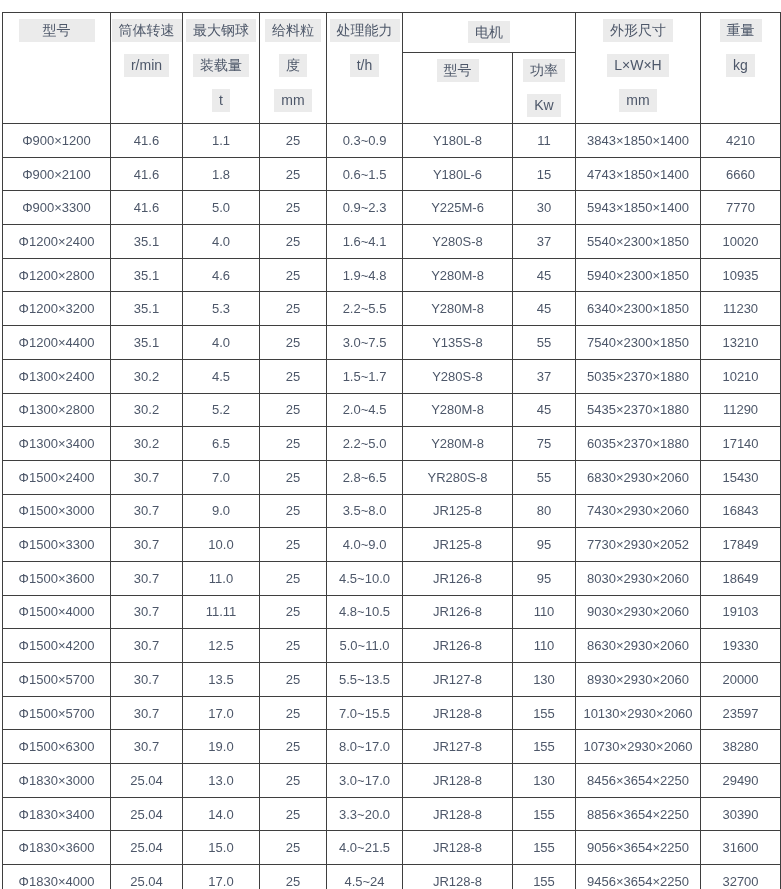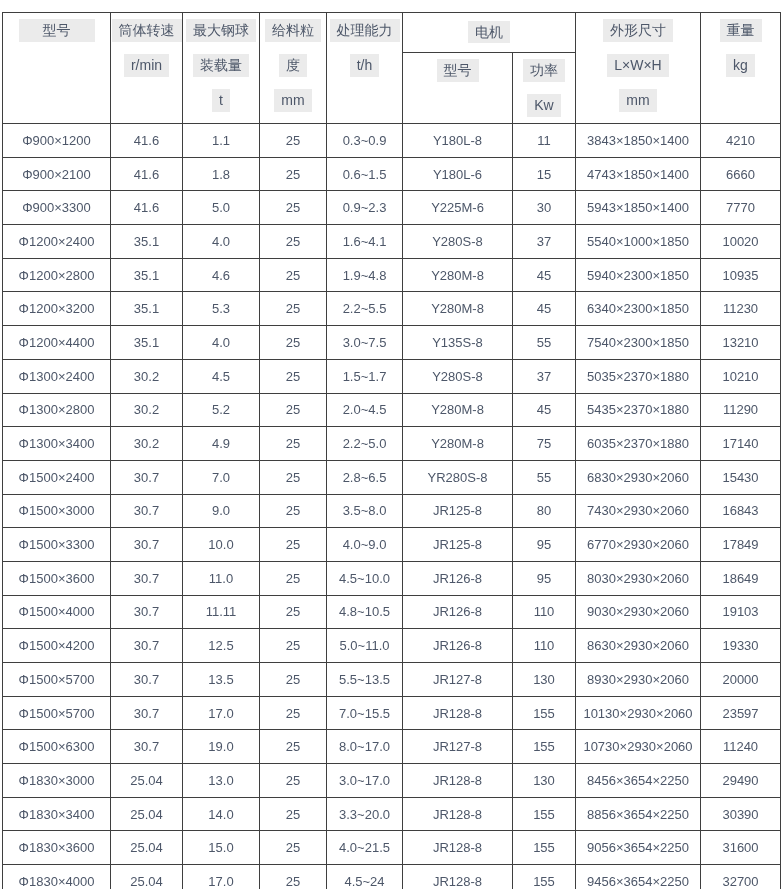--- a/index.html
+++ b/index.html
@@ -198,21 +198,21 @@
           <td>7770</td>
         </tr>
         <tr>
           <td>Φ1200×2400</td>
           <td>35.1</td>
           <td>4.0</td>
           <td>25</td>
           <td>1.6~4.1</td>
           <td>Y280S-8</td>
           <td>37</td>
-          <td>5540×1000×1850</td>
+          <td>5540×2300×1850</td>
           <td>10020</td>
         </tr>
         <tr>
           <td>Φ1200×2800</td>
           <td>35.1</td>
           <td>4.6</td>
           <td>25</td>
           <td>1.9~4.8</td>
           <td>Y280M-8</td>
           <td>45</td>
@@ -259,21 +259,21 @@
           <td>25</td>
           <td>2.0~4.5</td>
           <td>Y280M-8</td>
           <td>45</td>
           <td>5435×2370×1880</td>
           <td>11290</td>
         </tr>
         <tr>
           <td>Φ1300×3400</td>
           <td>30.2</td>
-          <td>4.9</td>
+          <td>6.5</td>
           <td>25</td>
           <td>2.2~5.0</td>
           <td>Y280M-8</td>
           <td>75</td>
           <td>6035×2370×1880</td>
           <td>17140</td>
         </tr>
         <tr>
           <td>Φ1500×2400</td>
           <td>30.7</td>
@@ -297,21 +297,21 @@
           <td>16843</td>
         </tr>
         <tr>
           <td>Φ1500×3300</td>
           <td>30.7</td>
           <td>10.0</td>
           <td>25</td>
           <td>4.0~9.0</td>
           <td>JR125-8</td>
           <td>95</td>
-          <td>6770×2930×2060</td>
+          <td>7730×2930×2052</td>
           <td>17849</td>
         </tr>
         <tr>
           <td>Φ1500×3600</td>
           <td>30.7</td>
           <td>11.0</td>
           <td>25</td>
           <td>4.5~10.0</td>
           <td>JR126-8</td>
           <td>95</td>
@@ -364,21 +364,21 @@
         </tr>
         <tr>
           <td>Φ1500×6300</td>
           <td>30.7</td>
           <td>19.0</td>
           <td>25</td>
           <td>8.0~17.0</td>
           <td>JR127-8</td>
           <td>155</td>
           <td>10730×2930×2060</td>
-          <td>11240</td>
+          <td>38280</td>
         </tr>
         <tr>
           <td>Φ1830×3000</td>
           <td>25.04</td>
           <td>13.0</td>
           <td>25</td>
           <td>3.0~17.0</td>
           <td>JR128-8</td>
           <td>130</td>
           <td>8456×3654×2250</td>

